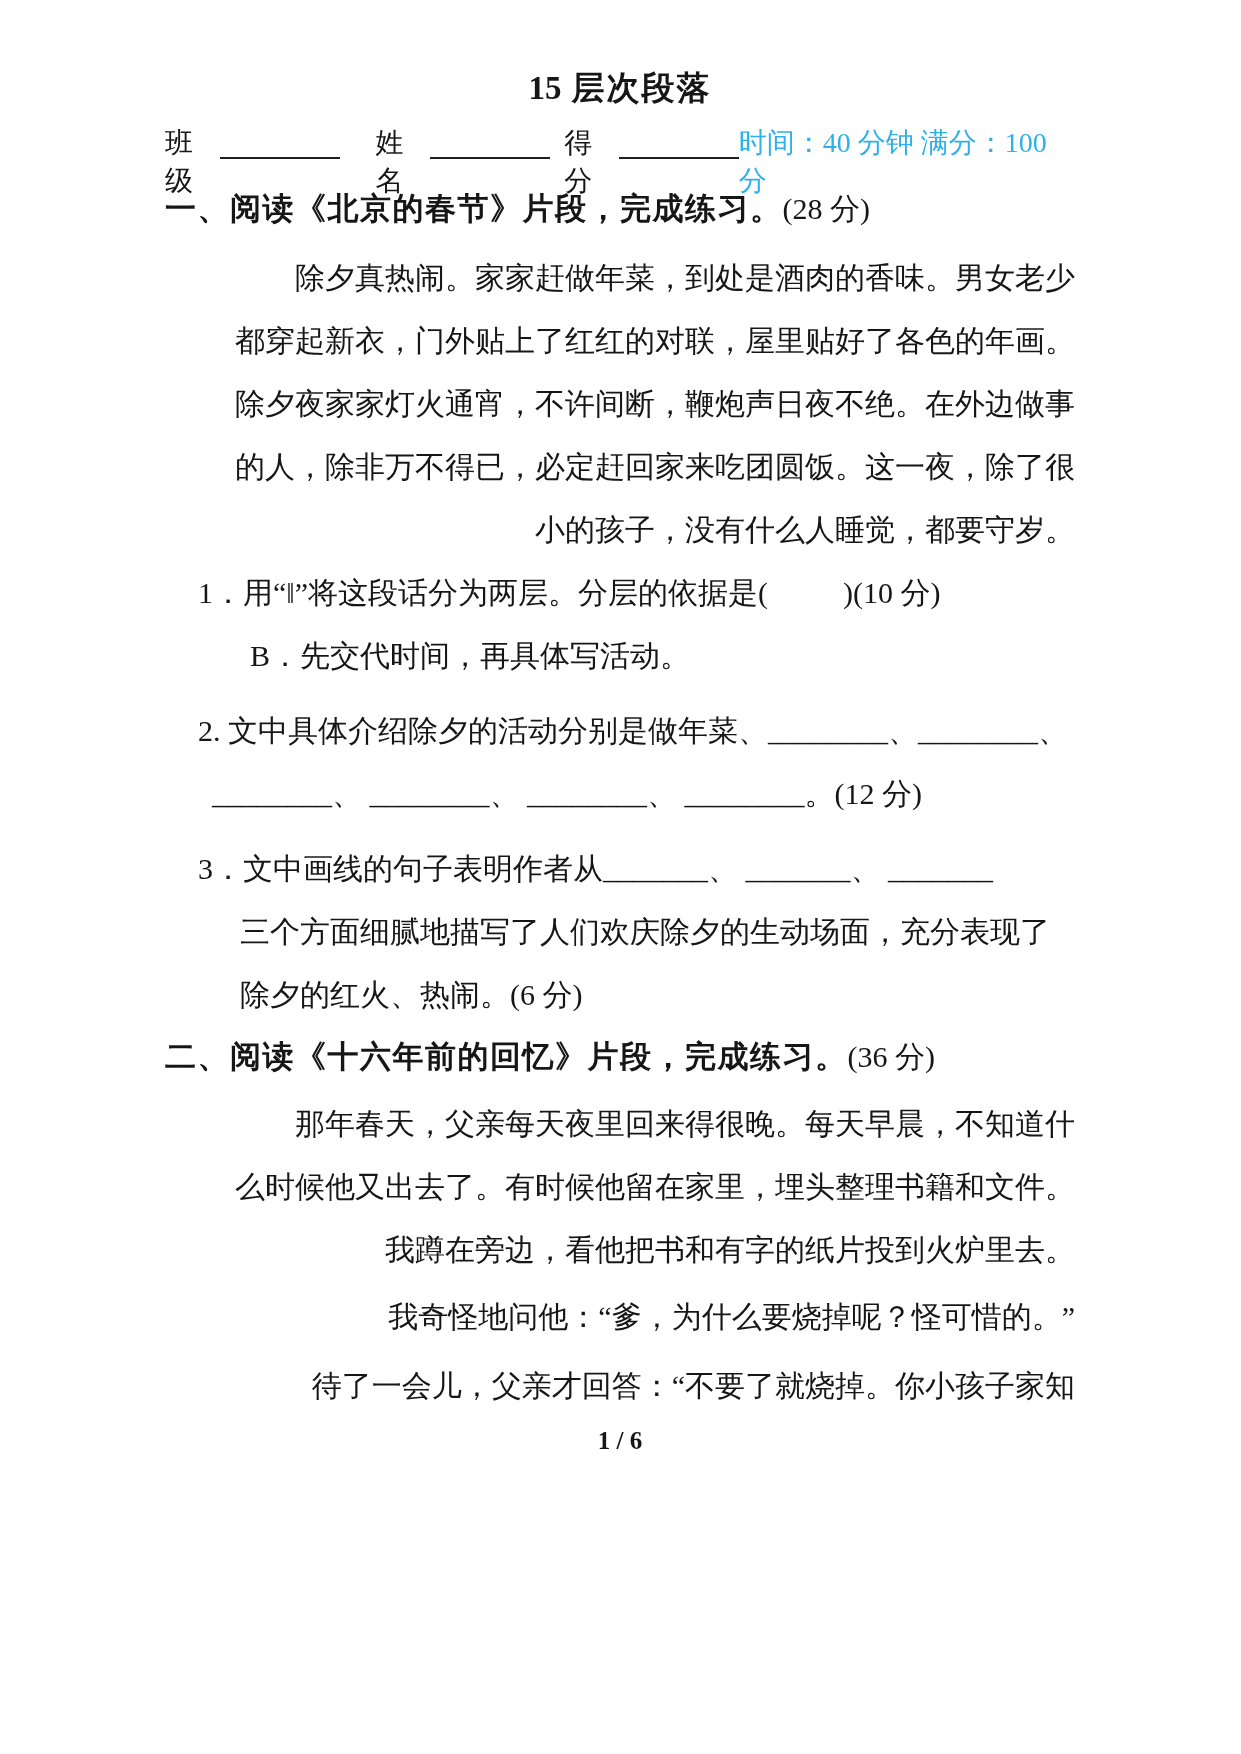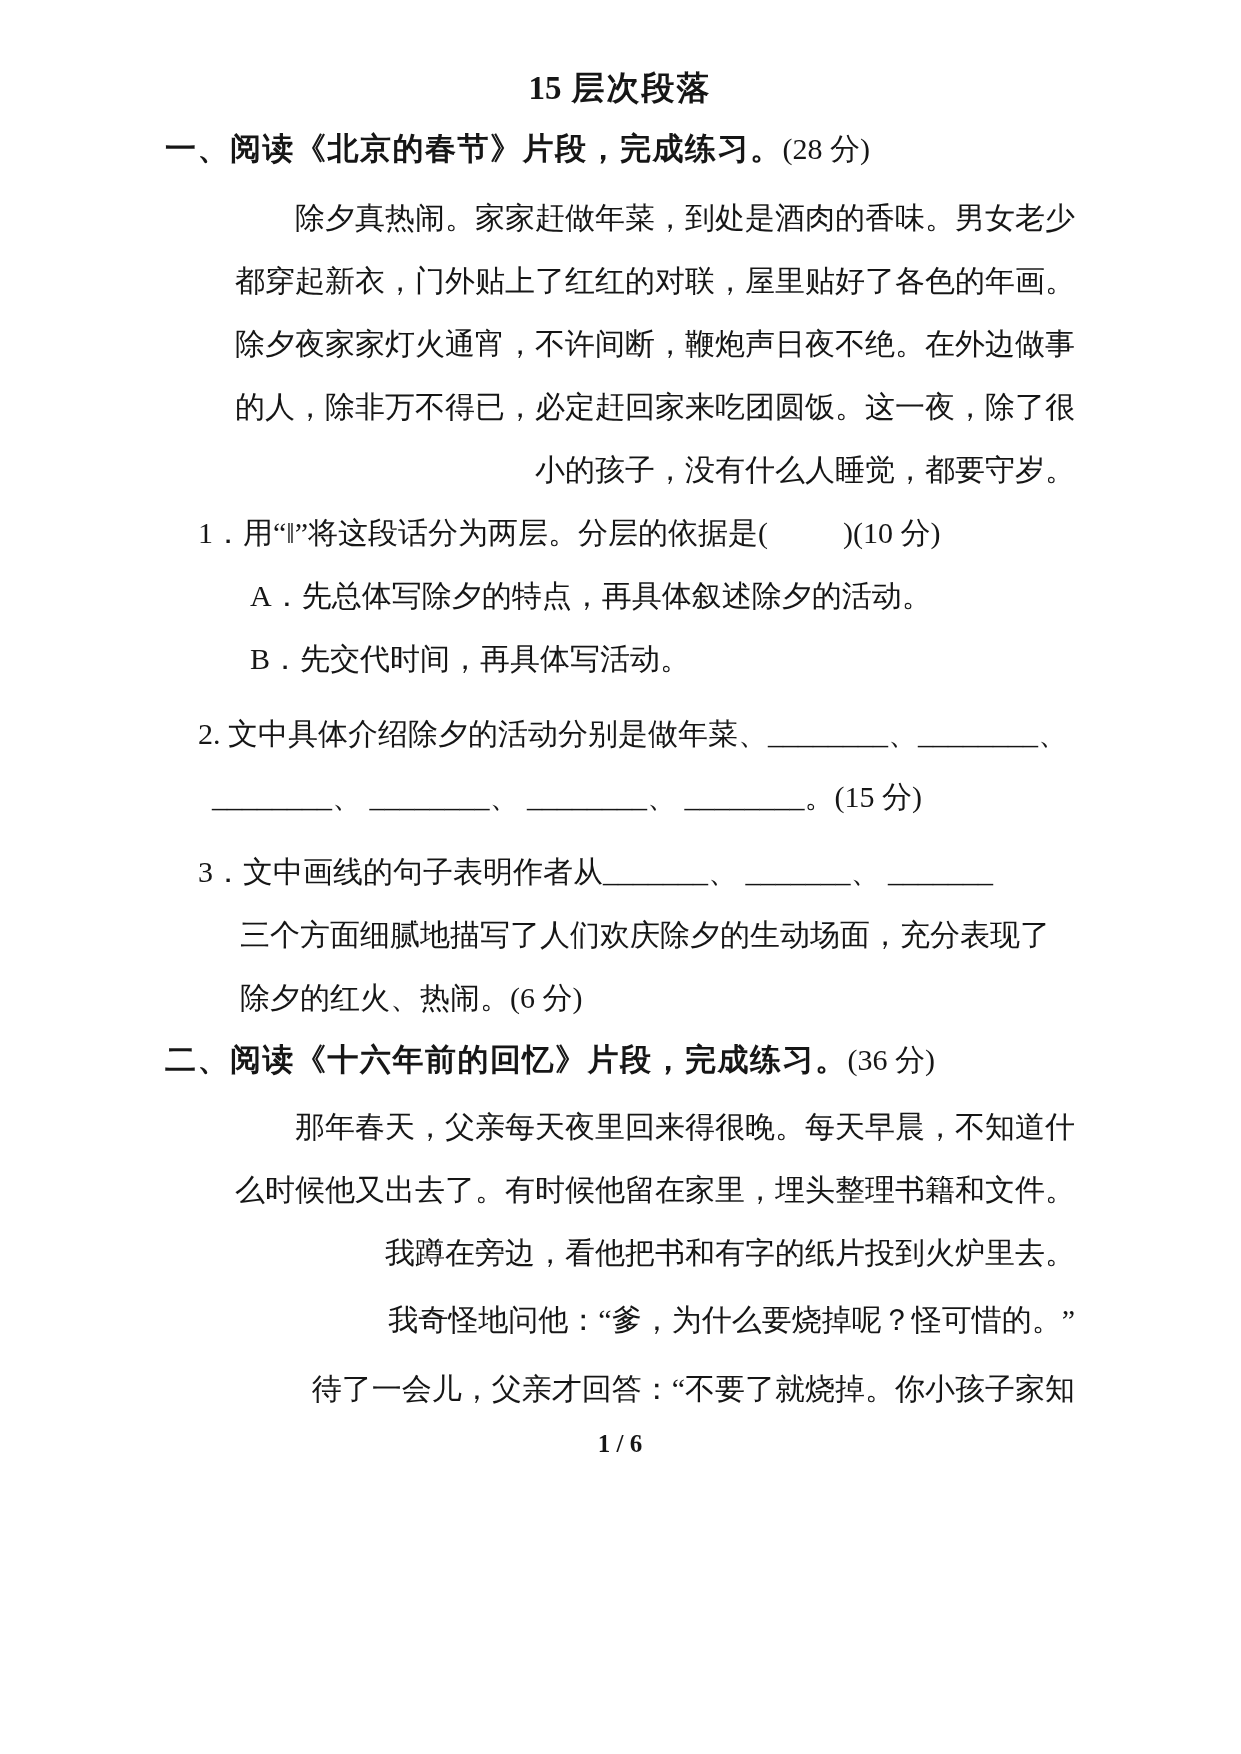--- a/index.html
+++ b/index.html
@@ -53,40 +53,48 @@
 </style>
 </head>
 <body>
 
 <div class="page">
 
   <div class="title">
     <span class="title-num">15</span><span class="title-text">层次段落</span>
   </div>
 
+  <div class="header-row">
+    <span>班级</span>
+      <span class="blank"></span>
+    <span class="gap-a">姓名</span>
+      <span class="blank"></span>
+    <span class="gap-b">得分</span>
+      <span class="blank"></span>
+    <span class="exam-info" style="color: rgb(47, 176, 232);">时间：40 分钟 满分：100 分</span>
+  </div>
 
   <div class="sec-heading">
     <span>一、阅读《北京的春节》片段，完成练习。</span><span class="pts">(28 分)</span>
   </div>
 
   <div class="passage p1">除夕真热闹。家家赶做年菜，到处是酒肉的香味。男女老少
 都穿起新衣，门外贴上了红红的对联，屋里贴好了各色的年画。
 除夕夜家家灯火通宵，不许间断，鞭炮声日夜不绝。在外边做事
 的人，除非万不得已，必定赶回家来吃团圆饭。这一夜，除了很
 小的孩子，没有什么人睡觉，都要守岁。</div>
 
   <div class="question">1．用“‖”将这段话分为两层。分层的依据是(&nbsp;&nbsp;&nbsp;&nbsp;&nbsp;&nbsp;&nbsp;&nbsp;&nbsp;&nbsp;)(10 分)</div>
 
   <div class="options">
-    <div class="option">A．先总体写除夕的特点，再具体叙述除夕的活动。</div>
     <div class="option">B．先交代时间，再具体写活动。</div>
   </div>
 
   <div class="question lines hang14 q2">2. 文中具体介绍除夕的活动分别是做年菜、________、________、
-________、 ________、 ________、 ________。(15 分)</div>
+________、 ________、 ________、 ________。(12 分)</div>
 
   <div class="question lines hang42 q3">3．文中画线的句子表明作者从_______、 _______、 _______
 三个方面细腻地描写了人们欢庆除夕的生动场面，充分表现了
 除夕的红火、热闹。(6 分)</div>
 
   <div class="sec-heading">
     <span>二、阅读《十六年前的回忆》片段，完成练习。</span><span class="pts">(36 分)</span>
   </div>
 
   <div class="passage p2a">那年春天，父亲每天夜里回来得很晚。每天早晨，不知道什

